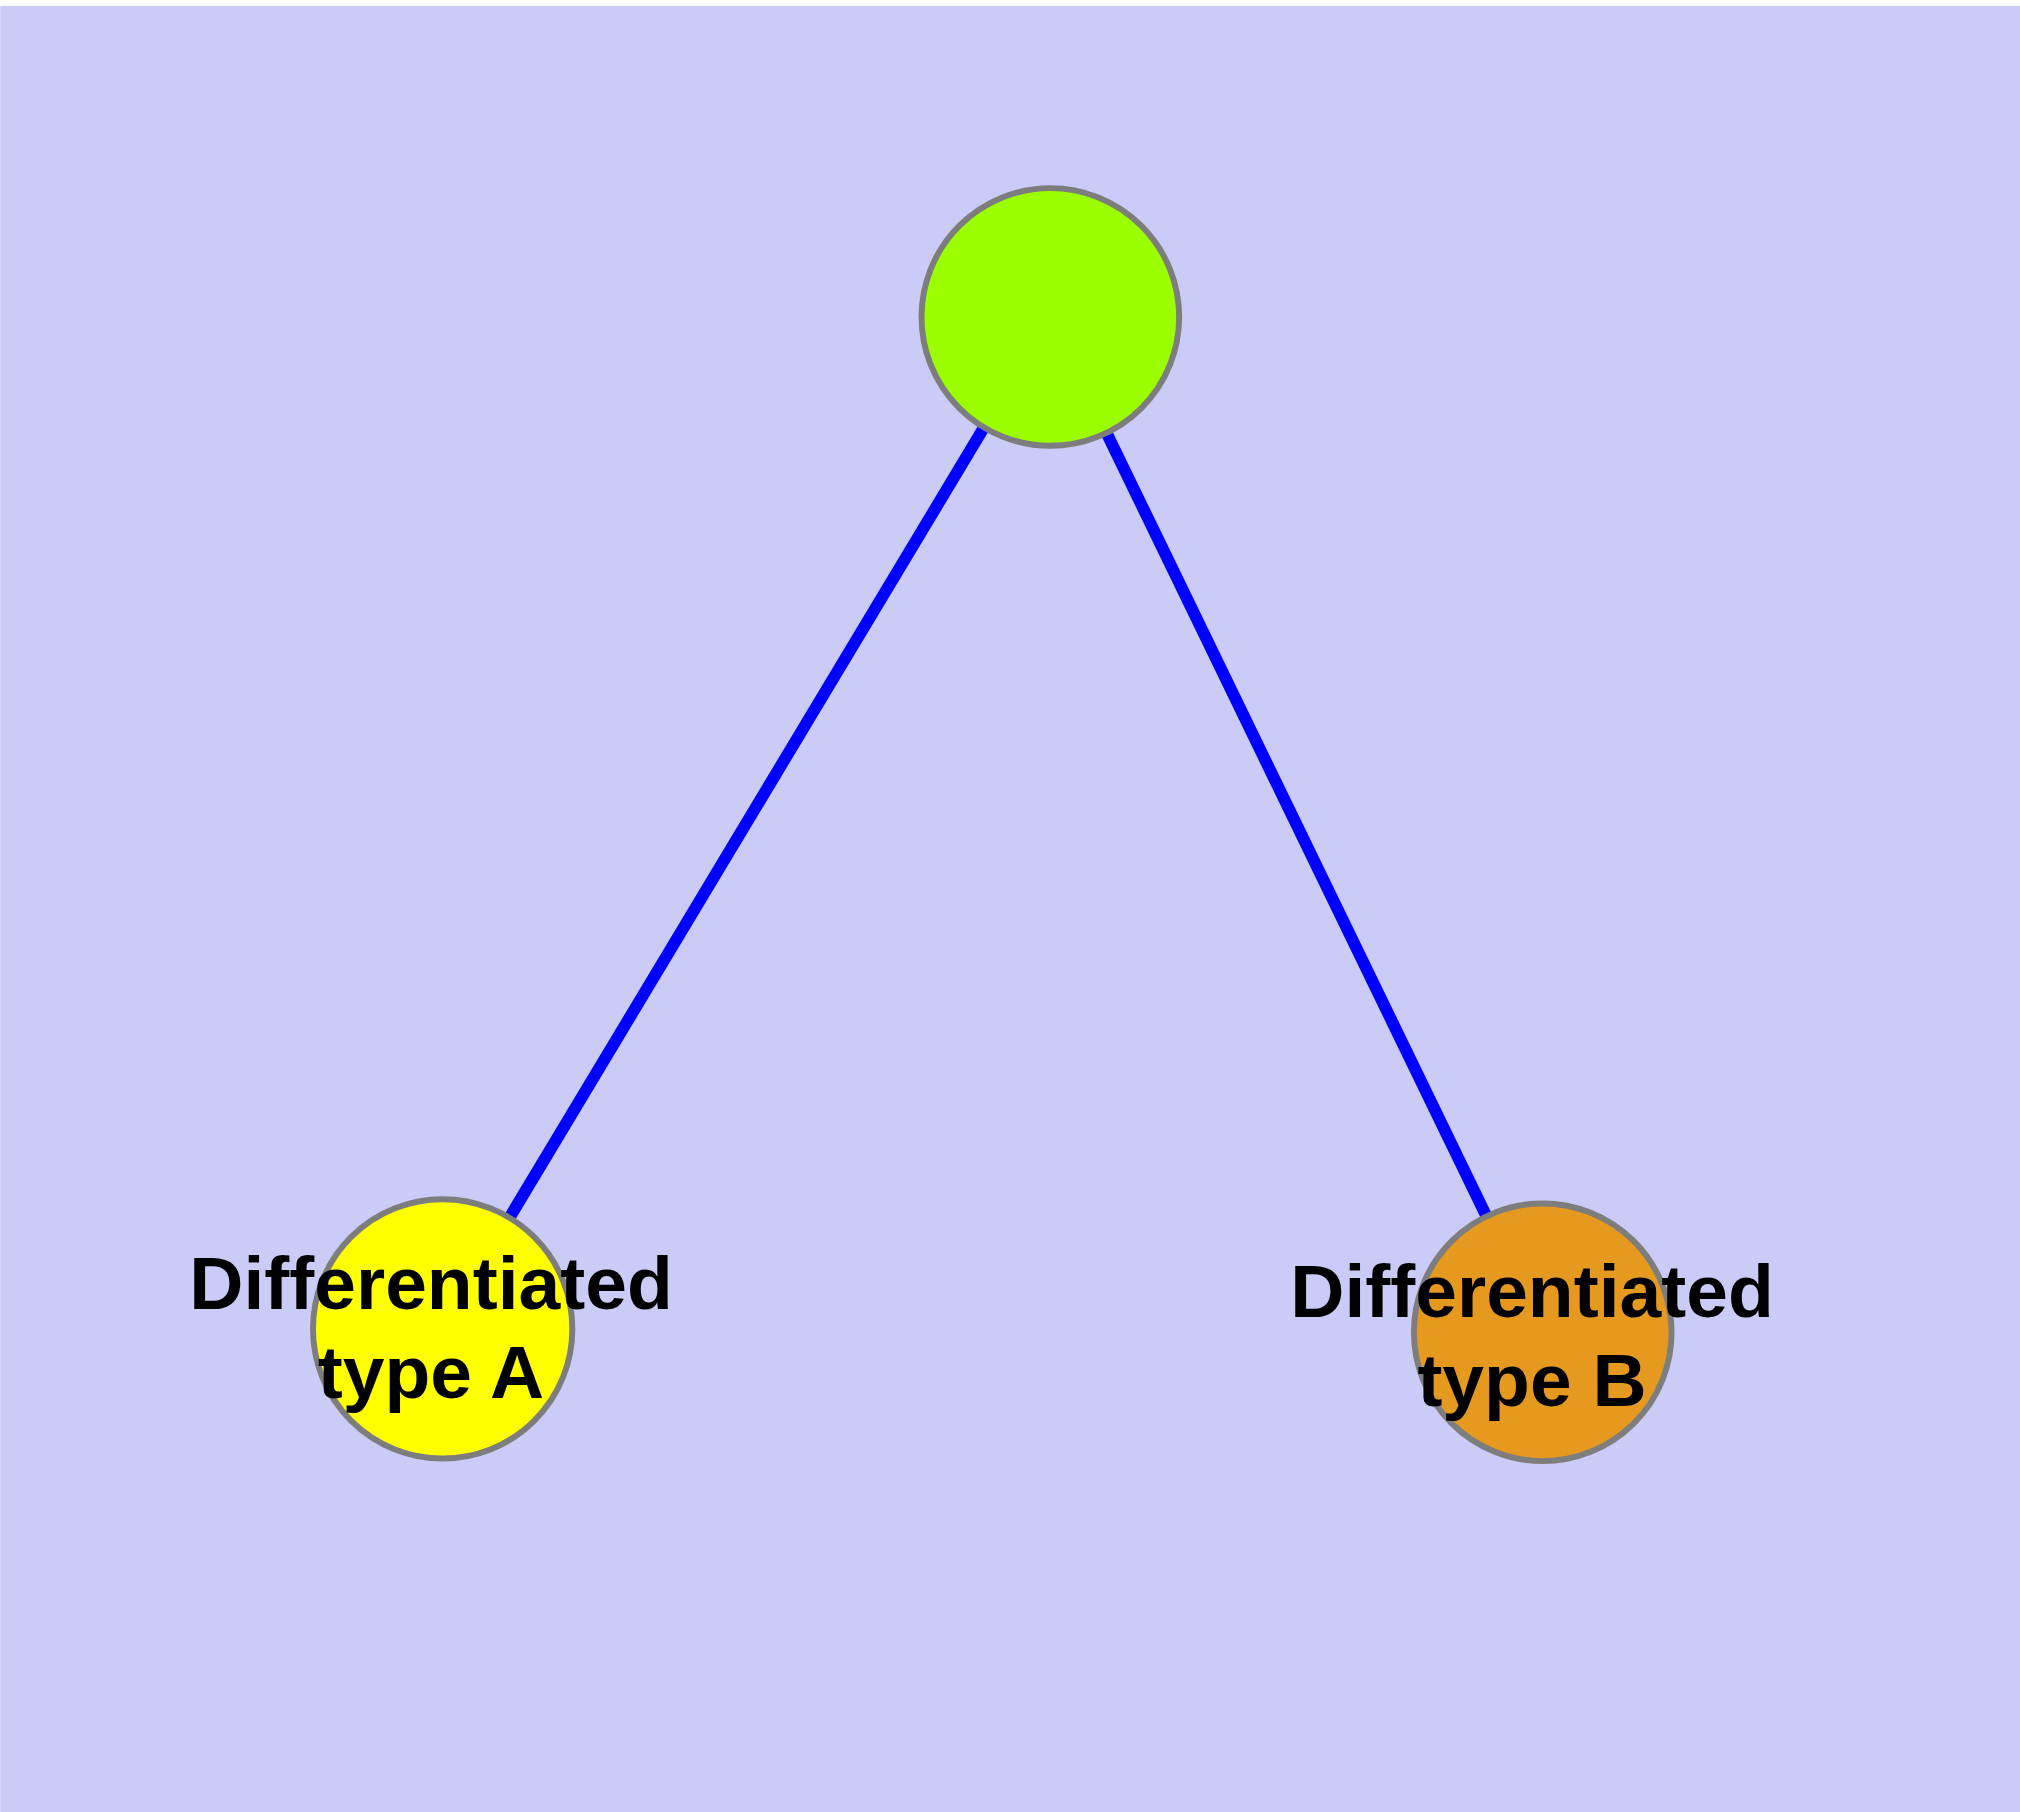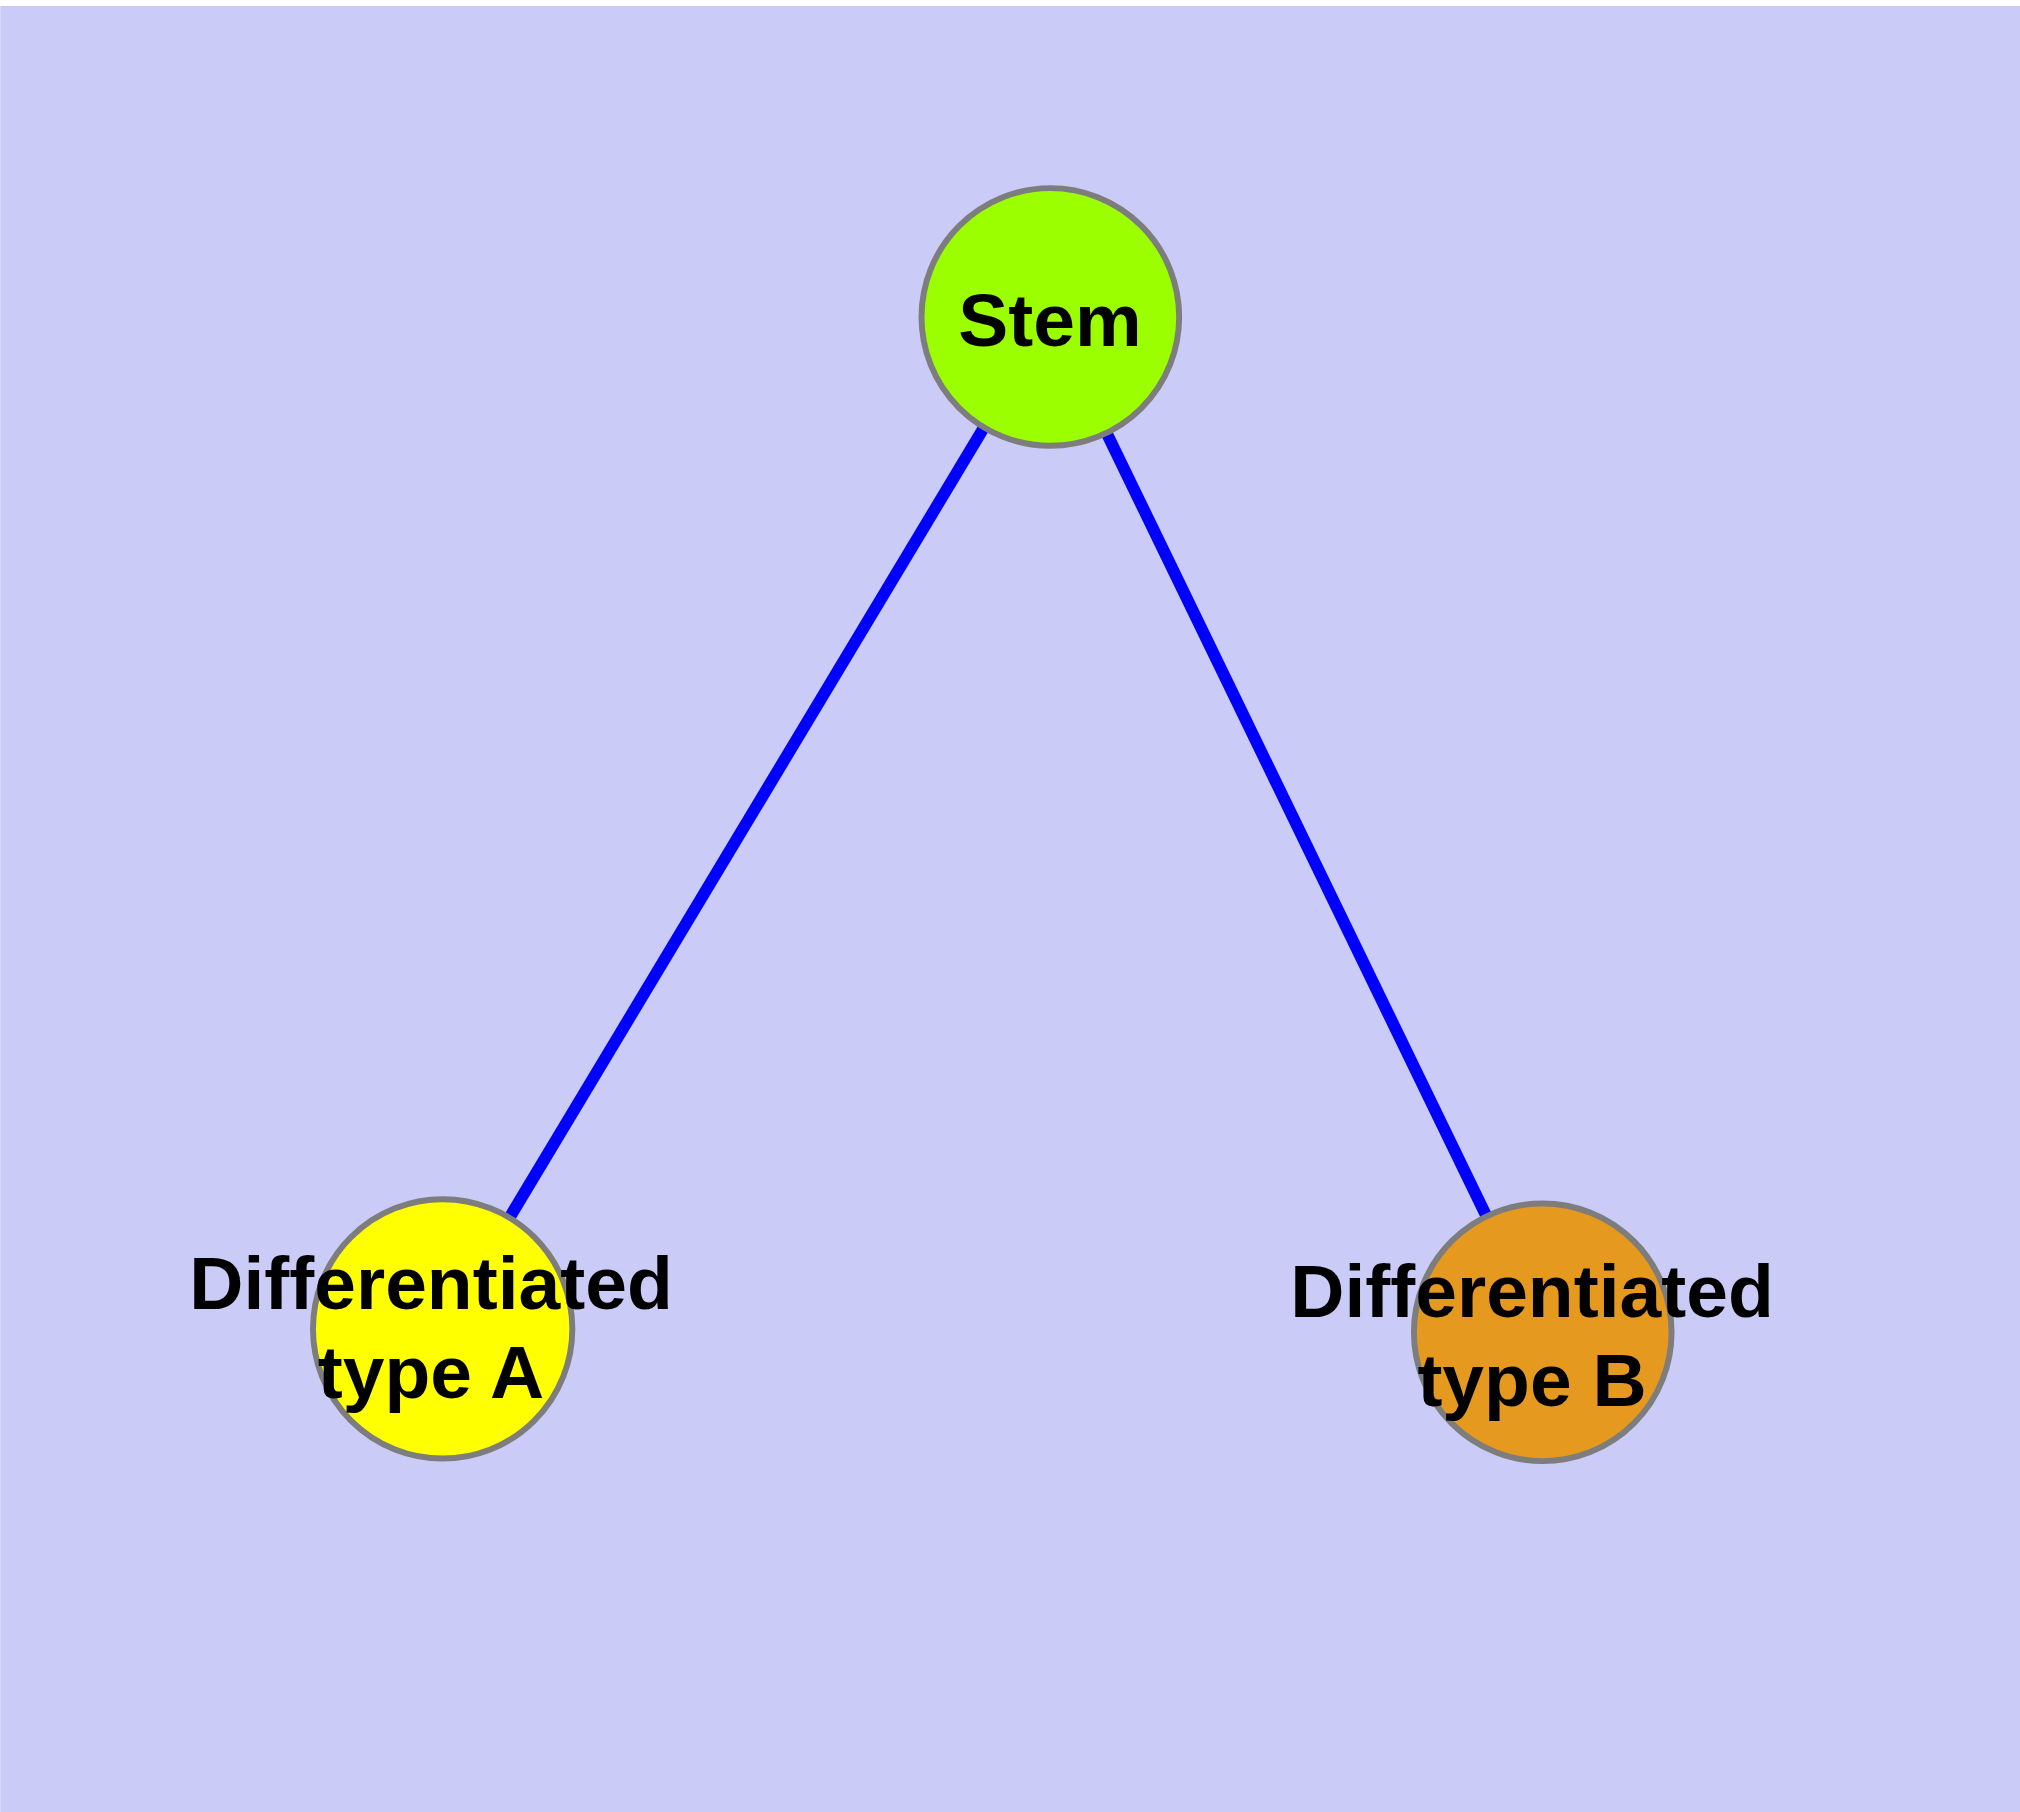--- a/index.html
+++ b/index.html
@@ -55,21 +55,20 @@
     <rect x="0" y="7" width="2384" height="2131" fill="#cbcbf7"></rect>
 
     <line x1="1239" y1="374" x2="522" y2="1568" stroke-width="14" stroke="#0000ff"></line>
     <line x1="1239" y1="374" x2="1820" y2="1572" stroke-width="14" stroke="#0000ff"></line>
 
     <circle cx="1239" cy="374" r="152" stroke-width="7" fill="#9bff00" stroke="#7d7d7d"></circle>
     <circle cx="522" cy="1568" r="153" stroke-width="7" fill="#ffff00" stroke="#7d7d7d"></circle>
     <circle cx="1820" cy="1572" r="152" stroke-width="7" fill="#e6991f" stroke="#7d7d7d"></circle>
   </svg>
 
-  <div class="node-label label-stem">Stem</div>
 
   <div class="node-label label-type-a">Differentiated
 type A</div>
 
   <div class="node-label label-type-b">Differentiated
 type B</div>
 
 </div>
 
 

